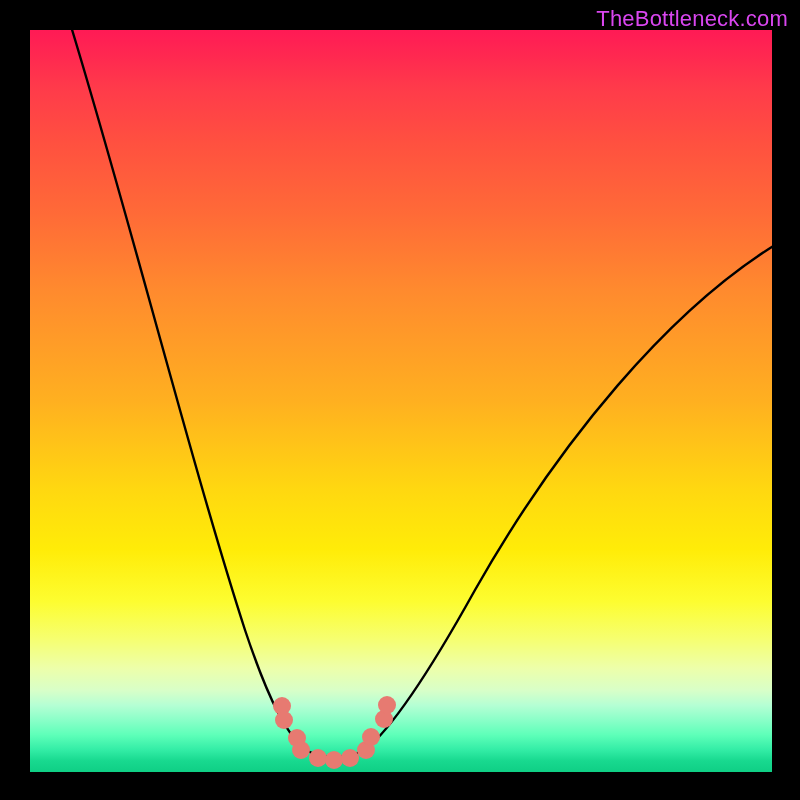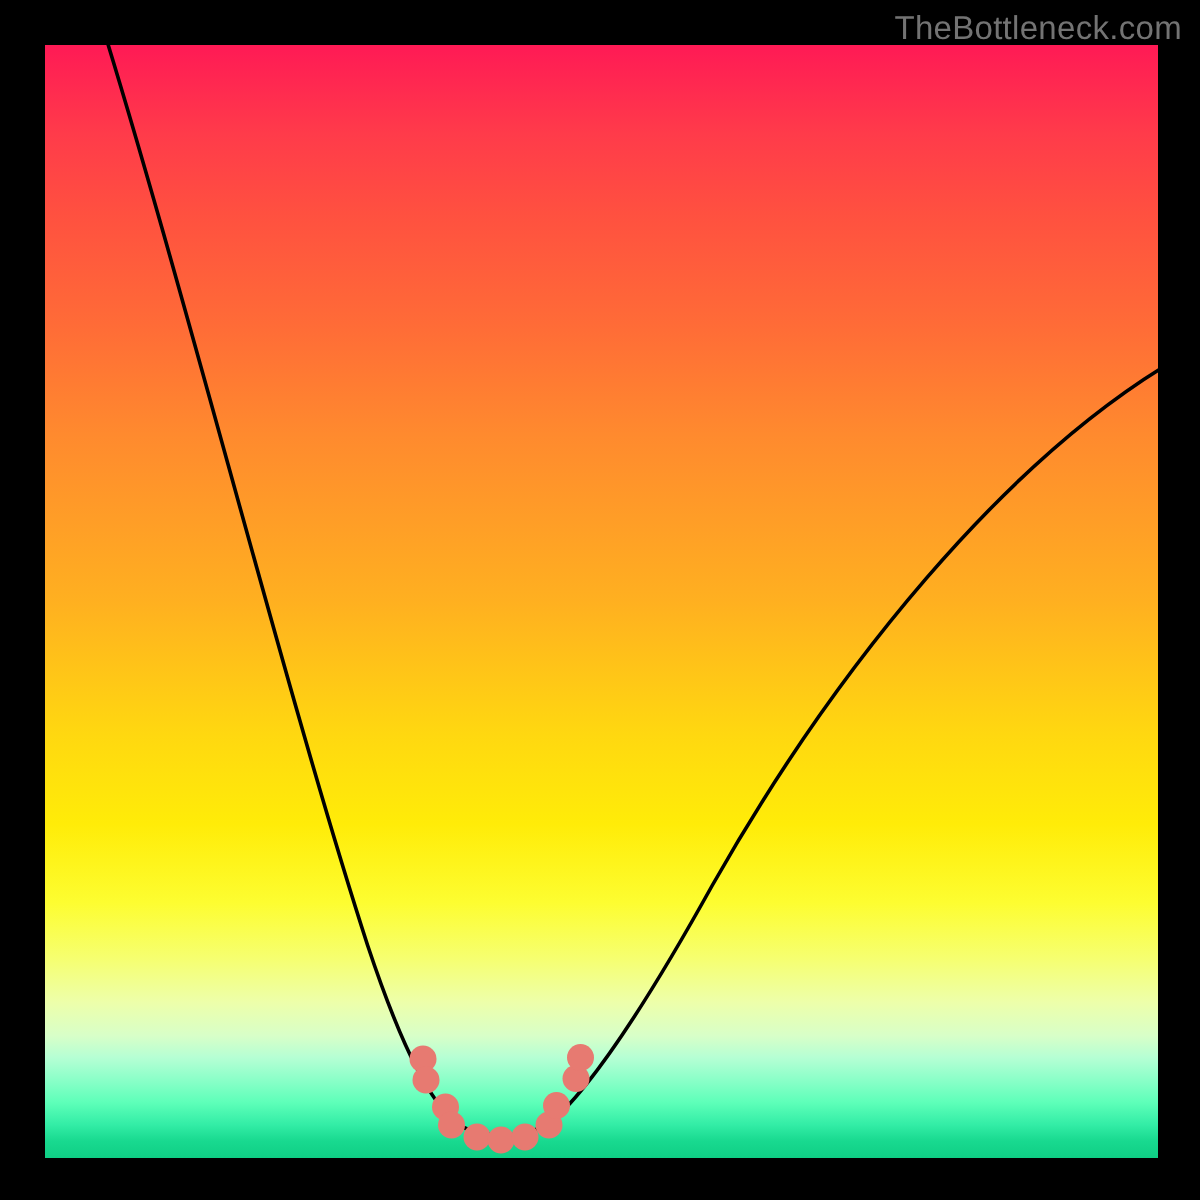--- a/index.html
+++ b/index.html
@@ -43,21 +43,21 @@
       #18d98f 98.5%,
       #0fcf85 100%
     );
   }
   .watermark {
     position: absolute;
     top: 6px;
     right: 12px;
     font-size: 22px;
     font-weight: 500;
-    color: #737373;
+    color: #d946ef;
     letter-spacing: 0.2px;
     user-select: none;
   }
   svg.curve {
     position: absolute;
     inset: 0;
     width: 100%;
     height: 100%;
     overflow: visible;
   }

